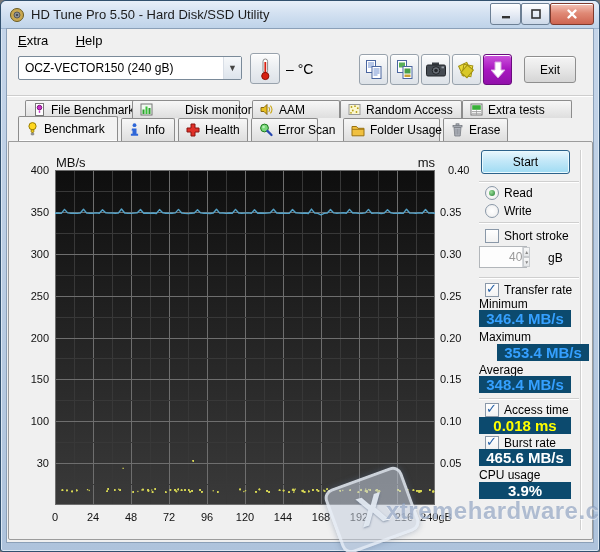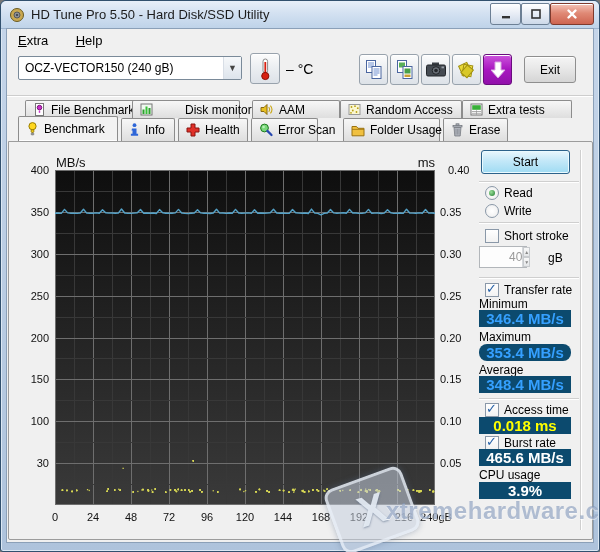--- a/index.html
+++ b/index.html
@@ -874,21 +874,21 @@
   <span class="vlabel" style="left:548px;top:251px;">gB</span>
   <div class="hsep" style="left:479px;top:277px;width:100px;"></div>
 
   <div class="ctl-row" style="left:485px;top:283px;">
     <span class="cb checked"></span>
     <span>Transfer rate</span>
   </div>
   <span class="vlabel" style="left:479px;top:297px;">Minimum</span>
   <div class="vbox blue" style="left:479px;top:310px;">346.4 MB/s</div>
   <span class="vlabel" style="left:479px;top:330px;">Maximum</span>
-  <div class="vbox blue" style="left:479px;top:344px;border-radius:8px;">353.4 MB/s</div>
+  <div class="vbox blue" style="left:497px;top:344px;">353.4 MB/s</div>
   <span class="vlabel" style="left:479px;top:363px;">Average</span>
   <div class="vbox blue" style="left:479px;top:376px;">348.4 MB/s</div>
   <div class="hsep" style="left:479px;top:398px;width:100px;"></div>
 
   <div class="ctl-row" style="left:485px;top:403px;">
     <span class="cb checked"></span>
     <span>Access time</span>
   </div>
   <div class="vbox yellow" style="left:479px;top:417px;">0.018 ms</div>
   <div class="ctl-row" style="left:485px;top:436px;">

